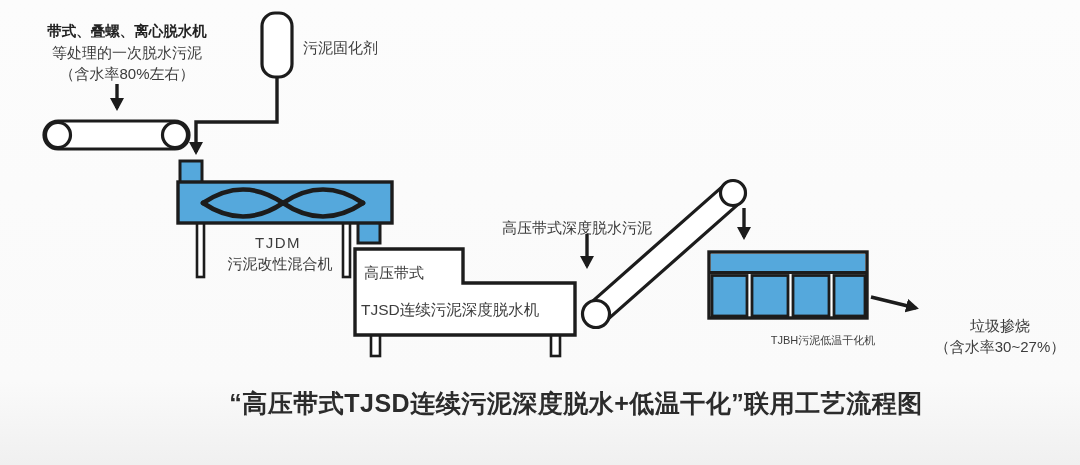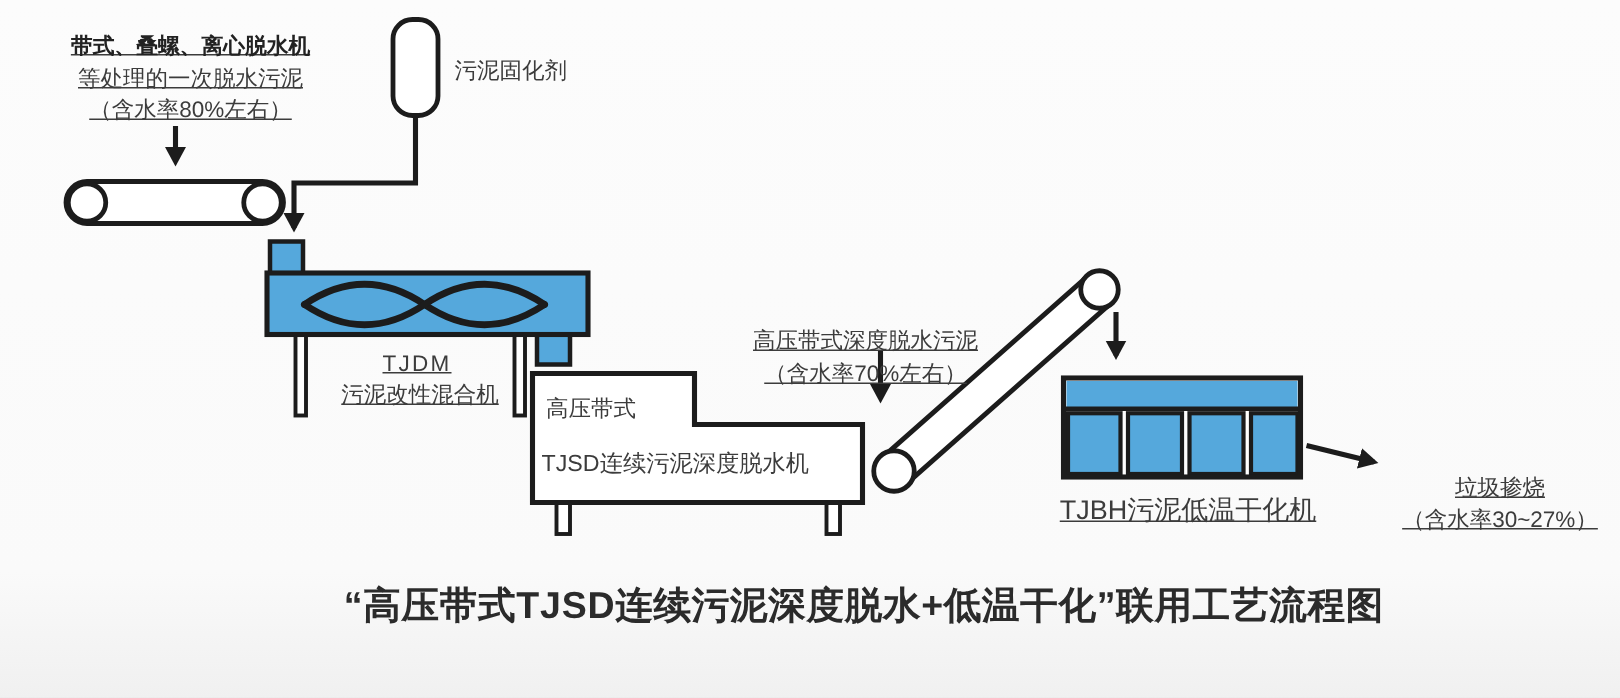--- a/index.html
+++ b/index.html
@@ -14,21 +14,21 @@
     overflow:hidden;
   }
   #diagram-svg{position:absolute;left:0;top:0;}
   .label{
     position:absolute;
     color:var(--text);
     font-size:15px;
     line-height:21px;
     white-space:nowrap;
   }
-  .center{transform:translateX(-50%);text-align:center;text-decoration:underline;}
+  .center{transform:translateX(-50%);text-align:center;}
   .bold{font-weight:bold;color:#222;}
   .blue-fill{fill:var(--machine-blue);}
   .ink-stroke{stroke:var(--ink);}
   #main-title{
     position:absolute;
     left:576px;top:387px;
     transform:translateX(-50%);
     font-size:25px;
     font-weight:700;
     letter-spacing:0.5px;
@@ -110,24 +110,23 @@
   <div class="label" style="left:303px;top:37px;">污泥固化剂</div>
 
   <div class="label center" style="left:278px;top:232px;letter-spacing:1.5px;text-align:center;">TJDM</div>
   <div class="label center" style="left:280px;top:253px;">污泥改性混合机</div>
 
   <div class="label" style="left:364px;top:262px;">高压带式</div>
   <div class="label" style="left:361px;top:299px;font-size:15.5px;">TJSD连续污泥深度脱水机</div>
 
   <div class="label center" style="left:577px;top:178px;line-height:22px;margin-top:39px;">
     <div>高压带式深度脱水污泥</div>
-    <div>（含水率70%左右）</div>
   </div>
 
-  <div class="label center" style="left:792px;top:330px;font-size:18px;">TJBH污泥低温干化机</div>
+  <div class="label center" style="left:823px;top:330px;font-size:11px;">TJBH污泥低温干化机</div>
 
   <div class="label center" style="left:1000px;top:315px;line-height:21px;">
     <div>垃圾掺烧</div>
     <div>（含水率30~27%）</div>
   </div>
 
   <div id="main-title">“高压带式TJSD连续污泥深度脱水+低温干化”联用工艺流程图</div>
 
 </div>
 

